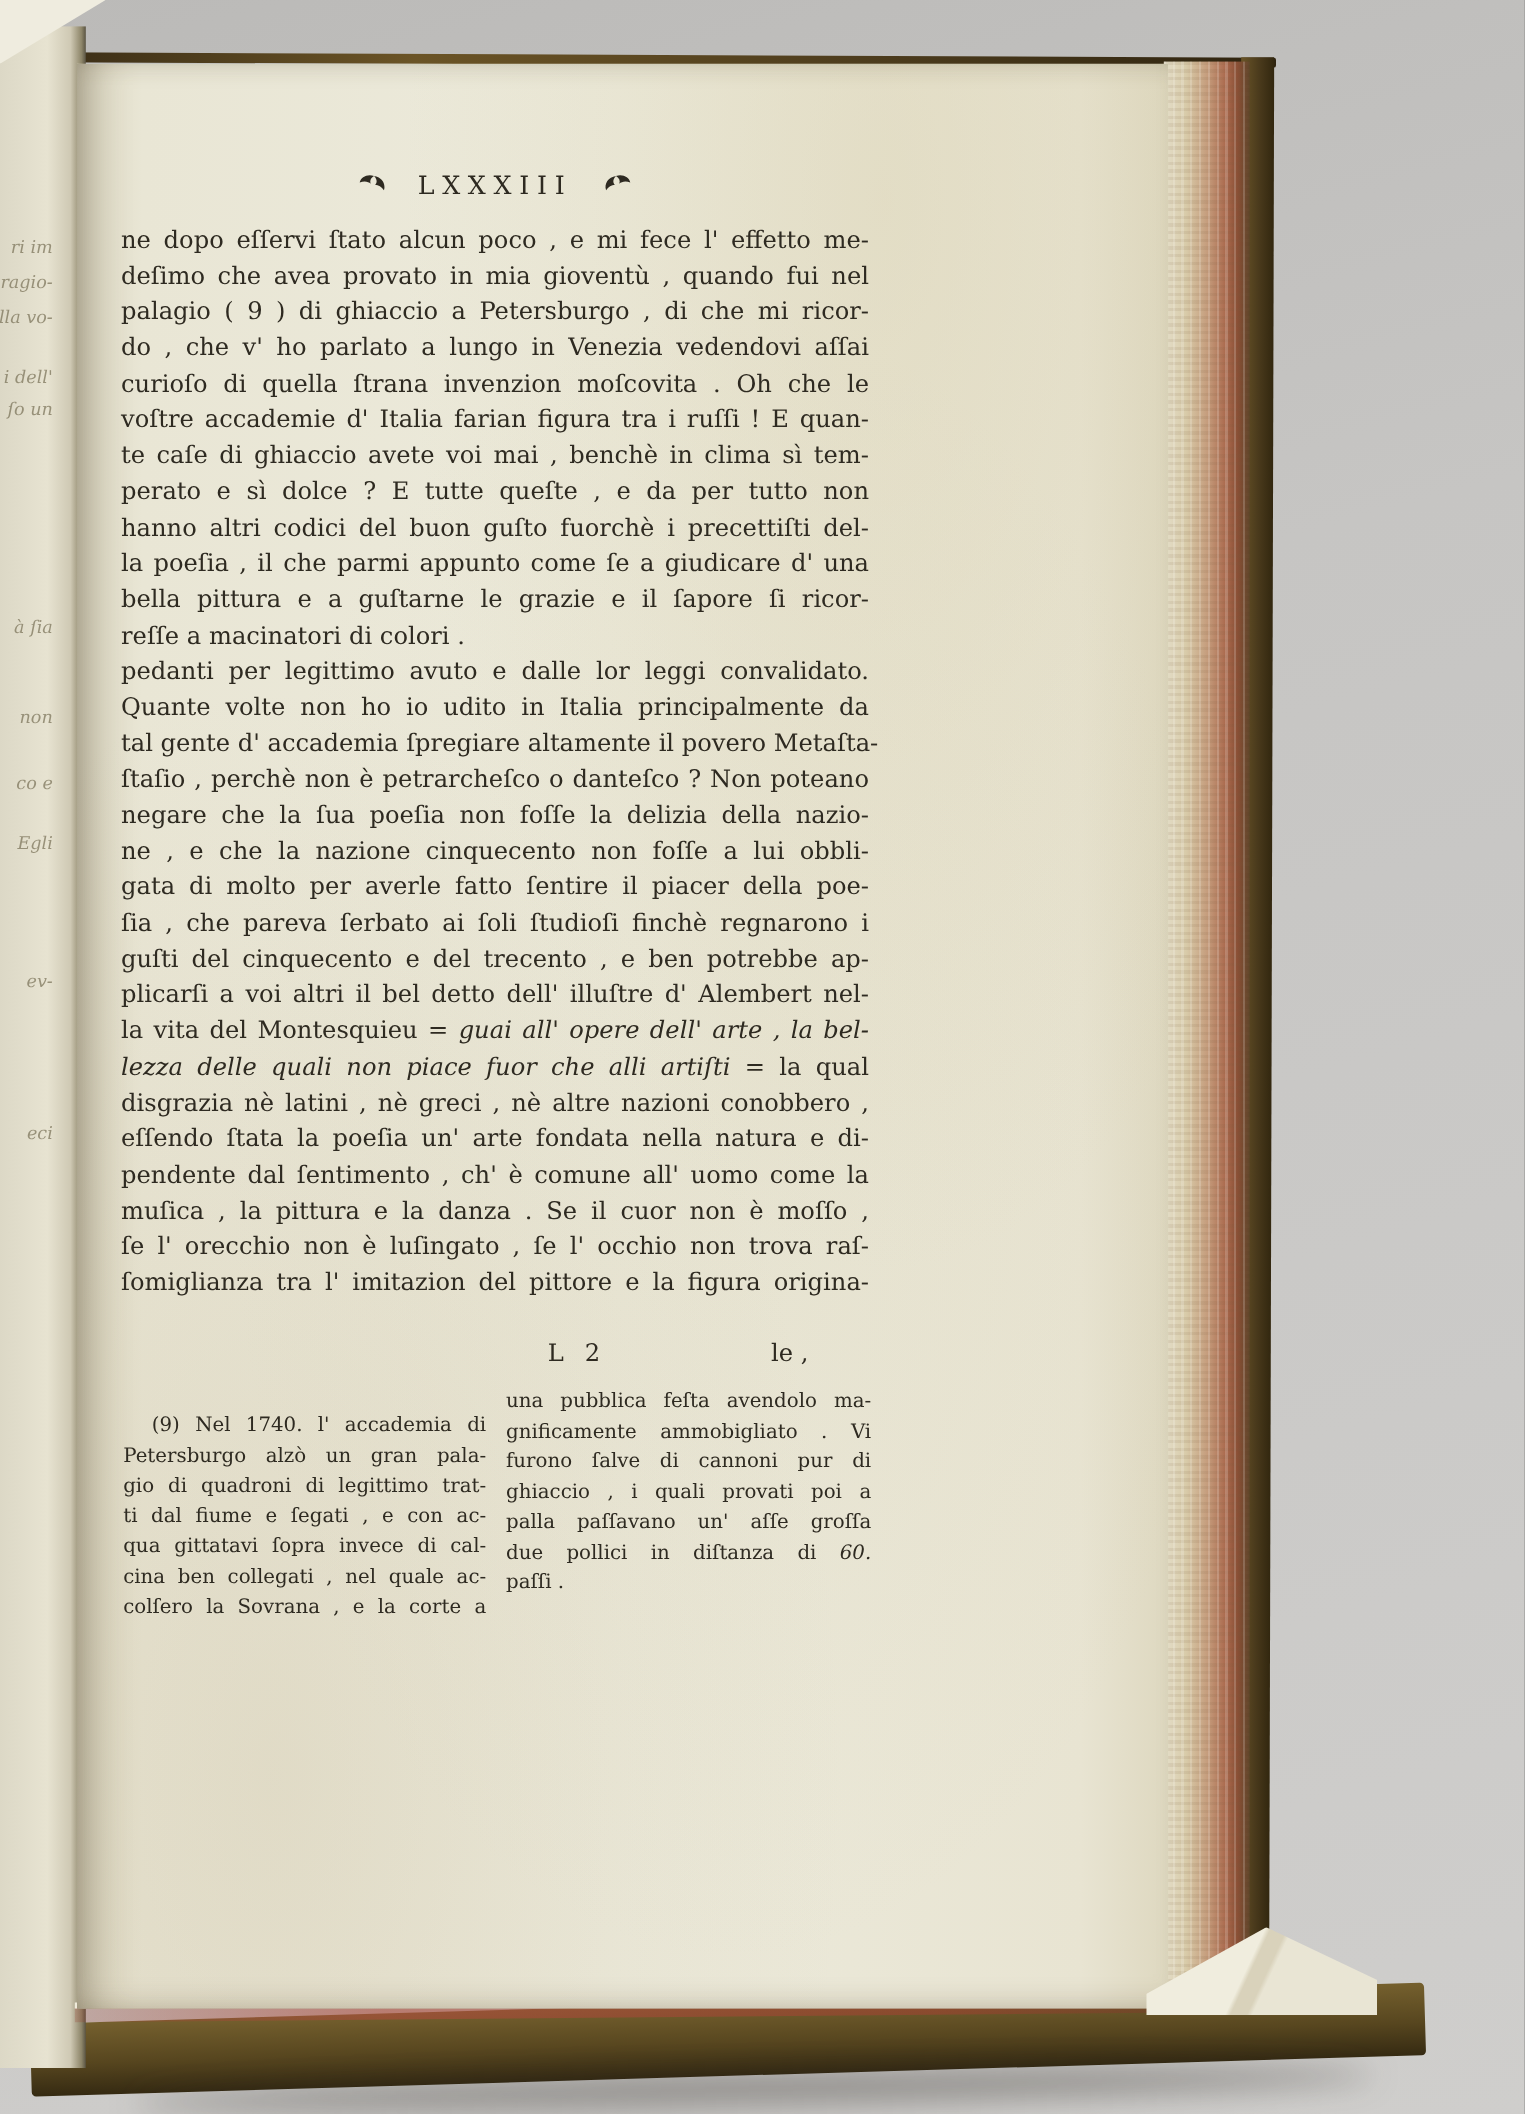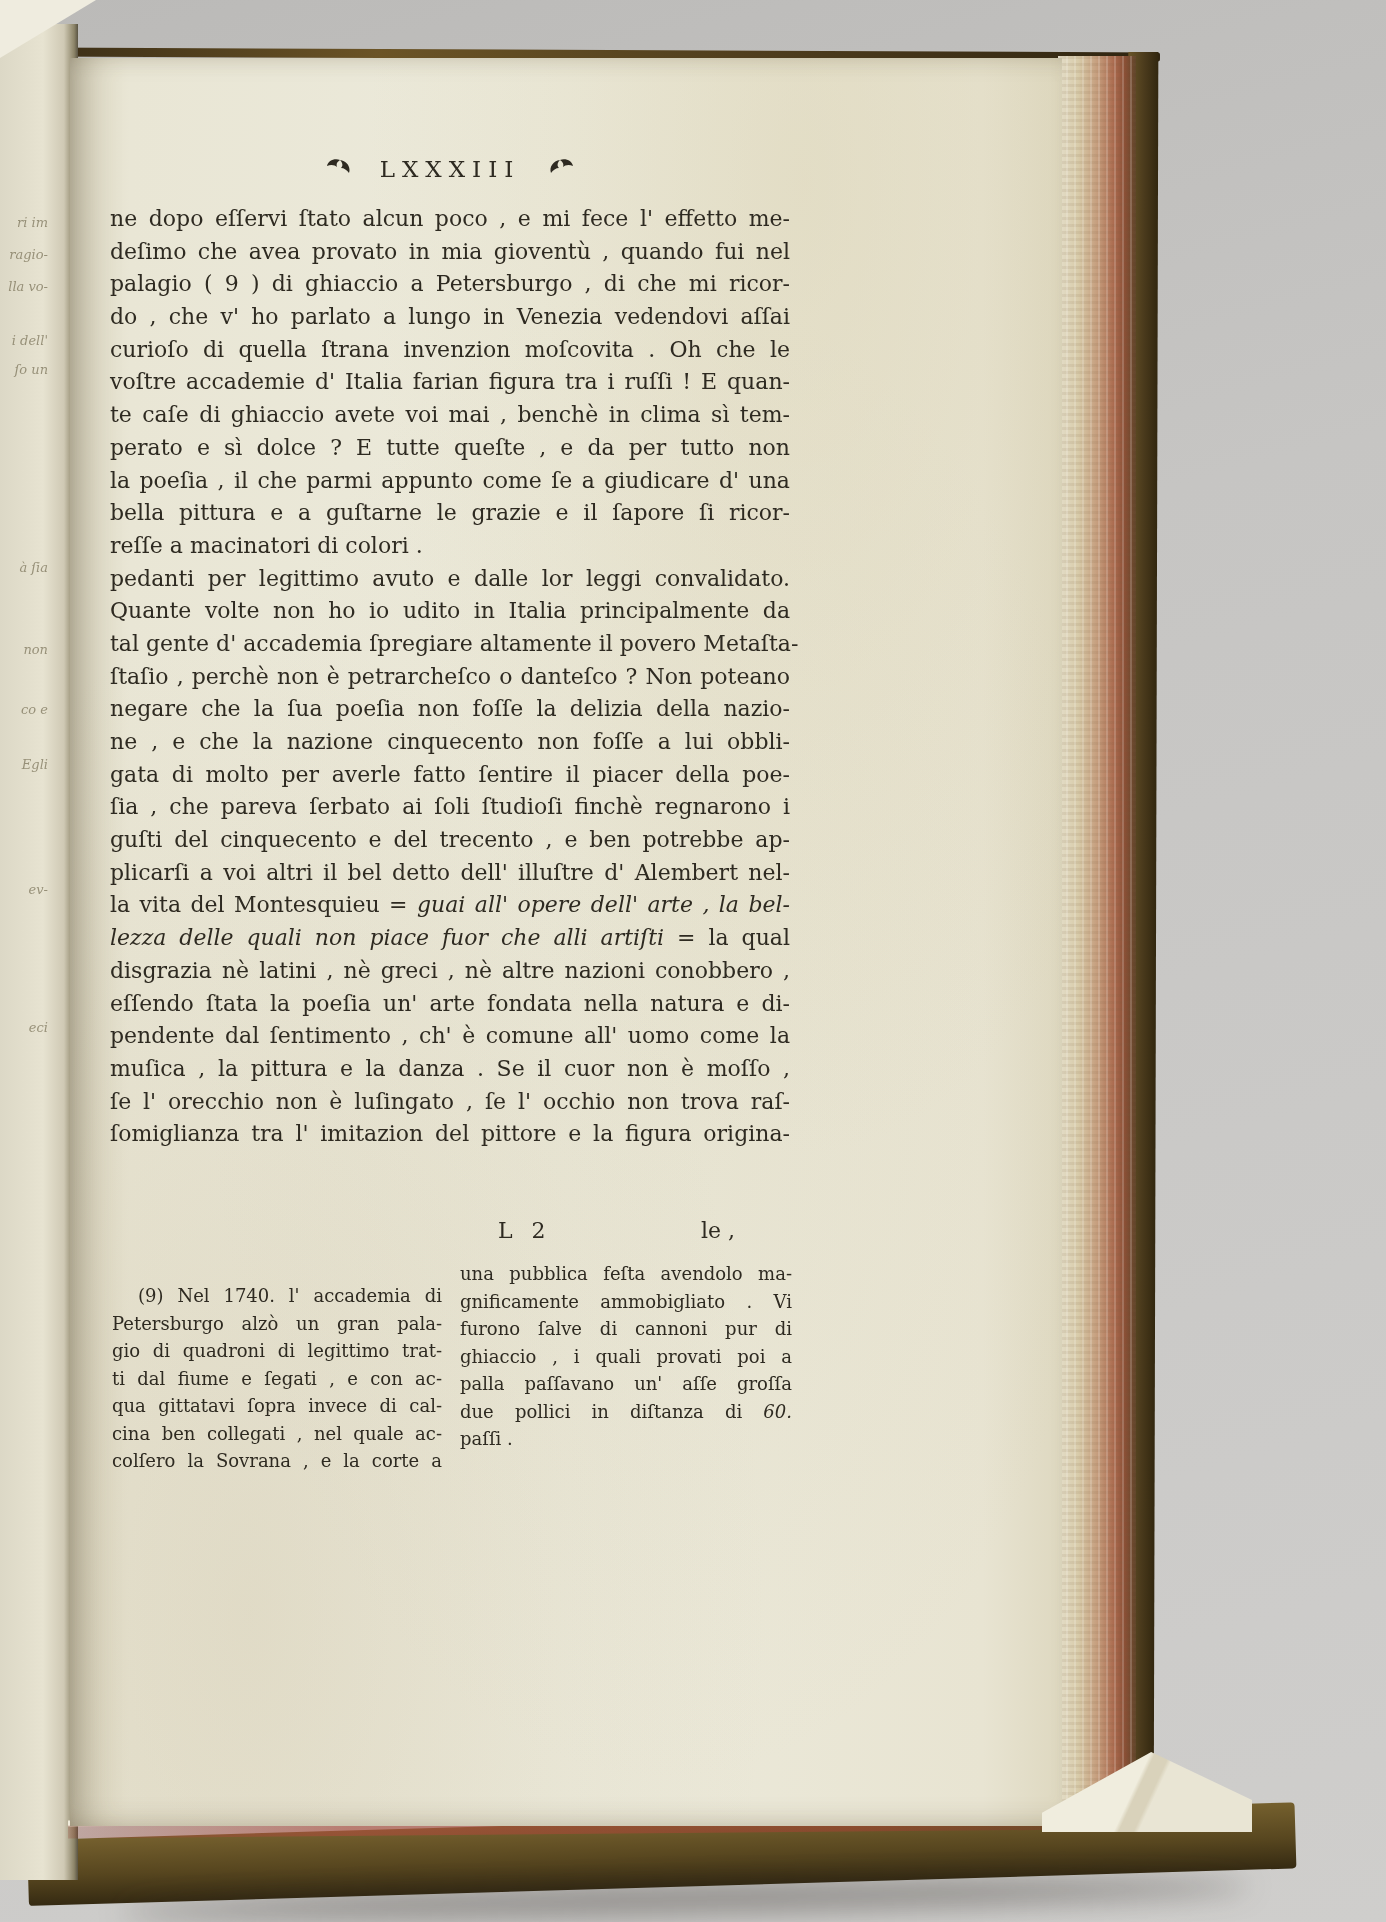--- a/index.html
+++ b/index.html
@@ -19,21 +19,21 @@
     background:linear-gradient(180deg,#75602e,#57461f 55%,#352a12);}
   .book-shadow{position:absolute;left:120px;top:1884px;width:1130px;height:30px;
     background:rgba(40,35,28,.38);filter:blur(14px);border-radius:50%;
     transform:rotate(-1.3deg);}
 
   
   .facing{position:absolute;left:0;top:24px;width:78px;height:1856px;
     background:linear-gradient(90deg,#dcd8c6 0,#e7e3d1 55%,#cfc9b4 82%,#8d8569 95%,#5a5443 100%);}
   .facing-corner{position:absolute;left:0;top:0;width:96px;height:58px;
     background:#efecdf;clip-path:polygon(0 0,100% 0,0 100%);}
-  .ghost{position:absolute;right:30px;font-size:13px;color:rgba(104,95,68,.62);
+  .ghost{position:absolute;right:30px;font-size:16px;color:rgba(104,95,68,.62);
     white-space:nowrap;font-style:italic;}
 
   
   .fore-edge{position:absolute;left:1058px;top:56px;width:78px;height:1772px;
     background:
       repeating-linear-gradient(180deg,rgba(120,90,60,.10) 0 3px,transparent 3px 7px),
       linear-gradient(90deg,#e4dec9 0,#d8cba9 26%,#c49a7a 52%,#ab6a4e 72%,#8a4f35 86%,#5f452a 100%);}
   .fore-edge:after{content:"";position:absolute;inset:0;
     background:repeating-linear-gradient(90deg,rgba(255,255,255,.18) 0 2px,transparent 2px 8px);}
   .bottom-edge-light{position:absolute;left:68px;top:1816px;width:1005px;height:6px;
@@ -131,20 +131,21 @@
 
     <div class="bodytxt" id="body-text">
         <div class="line"><span>ne dopo eſſervi ſtato alcun poco , e mi fece l' effetto me-</span></div>
         <div class="line"><span>deſimo che avea provato in mia gioventù , quando fui nel</span></div>
         <div class="line"><span>palagio ( 9 ) di ghiaccio a Petersburgo , di che mi ricor-</span></div>
         <div class="line"><span>do , che v' ho parlato a lungo in Venezia vedendovi aſſai</span></div>
         <div class="line"><span>curioſo di quella ſtrana invenzion moſcovita . Oh che le</span></div>
         <div class="line"><span>voſtre accademie d' Italia farian figura tra i ruſſi ! E quan-</span></div>
         <div class="line"><span>te caſe di ghiaccio avete voi mai , benchè in clima sì tem-</span></div>
         <div class="line"><span>perato e sì dolce ? E tutte queſte , e da per tutto non</span></div>
+        <div class="line"><span>hanno altri codici del buon guſto fuorchè i precettiſti del-</span></div>
         <div class="line"><span>la poeſia , il che parmi appunto come ſe a giudicare d' una</span></div>
         <div class="line"><span>bella pittura e a guſtarne le grazie e il ſapore ſi ricor-</span></div>
         <div class="line end"><span>reſſe a macinatori di colori .</span></div>
         <div class="line"><span>pedanti per legittimo avuto e dalle lor leggi convalidato.</span></div>
         <div class="line"><span>Quante volte non ho io udito in Italia principalmente da</span></div>
         <div class="line"><span>tal gente d' accademia ſpregiare altamente il povero Metaſta-</span></div>
         <div class="line"><span>ſtaſio , perchè non è petrarcheſco o danteſco ? Non poteano</span></div>
         <div class="line"><span>negare che la ſua poeſia non foſſe la delizia della nazio-</span></div>
         <div class="line"><span>ne , e che la nazione cinquecento non foſſe a lui obbli-</span></div>
         <div class="line"><span>gata di molto per averle fatto ſentire il piacer della poe-</span></div>

